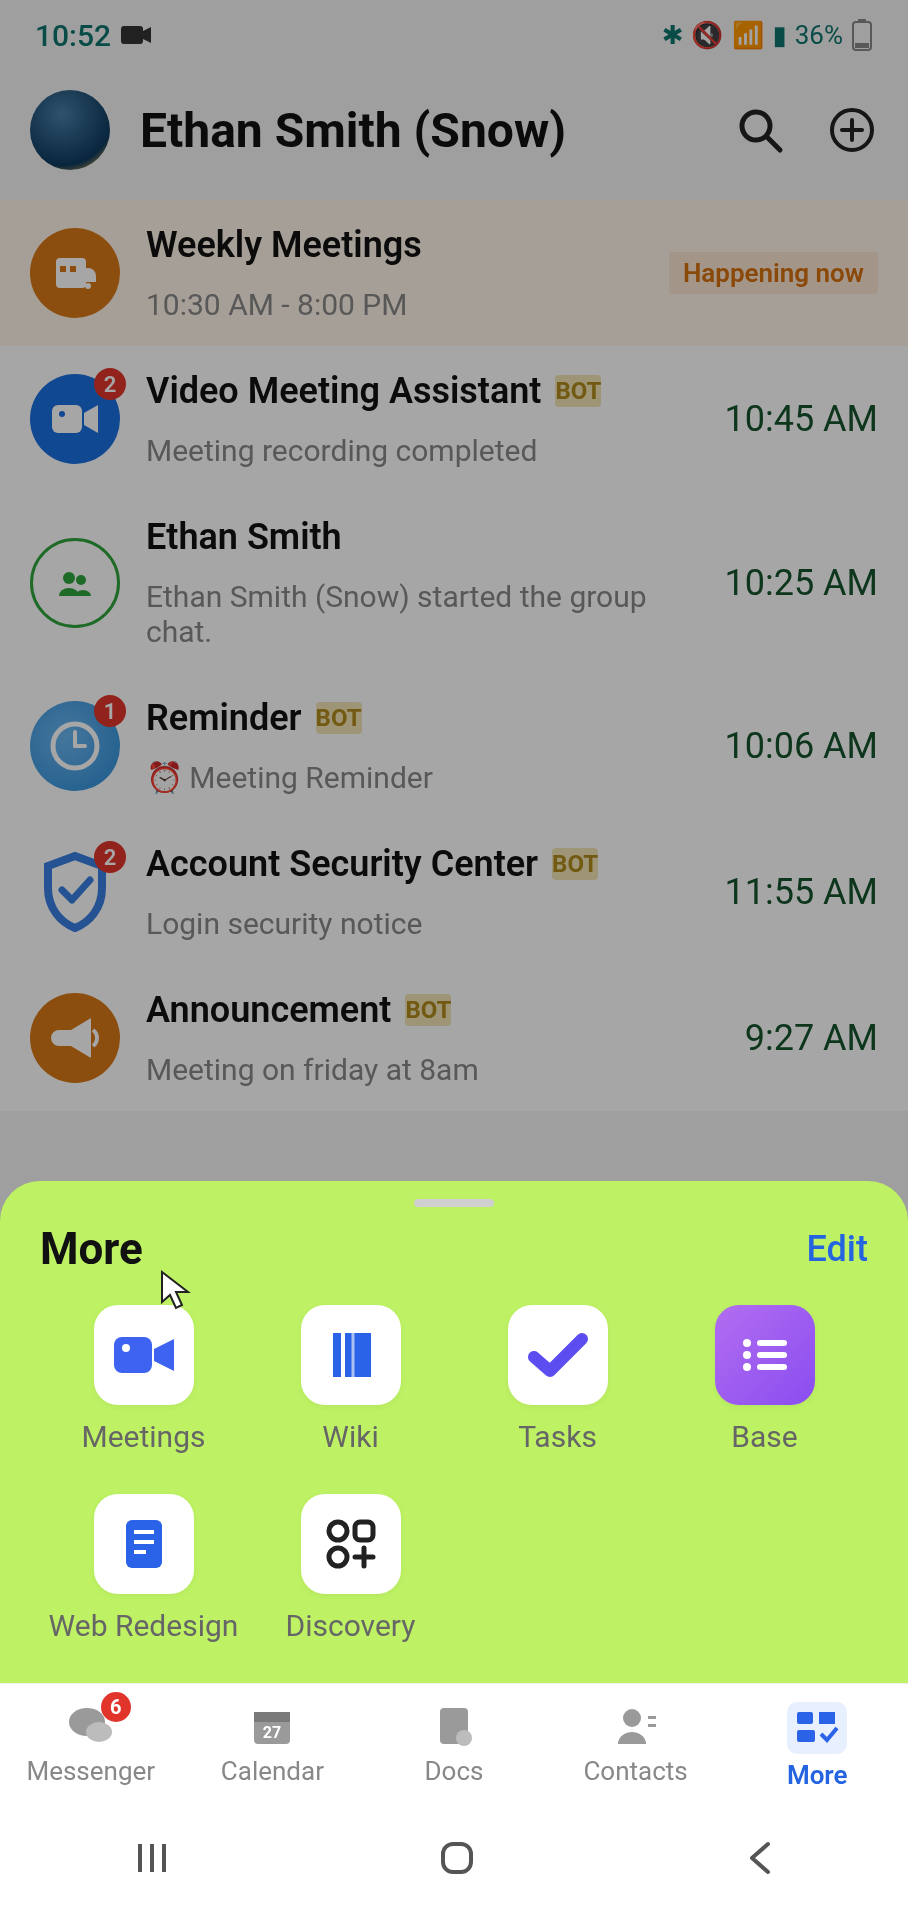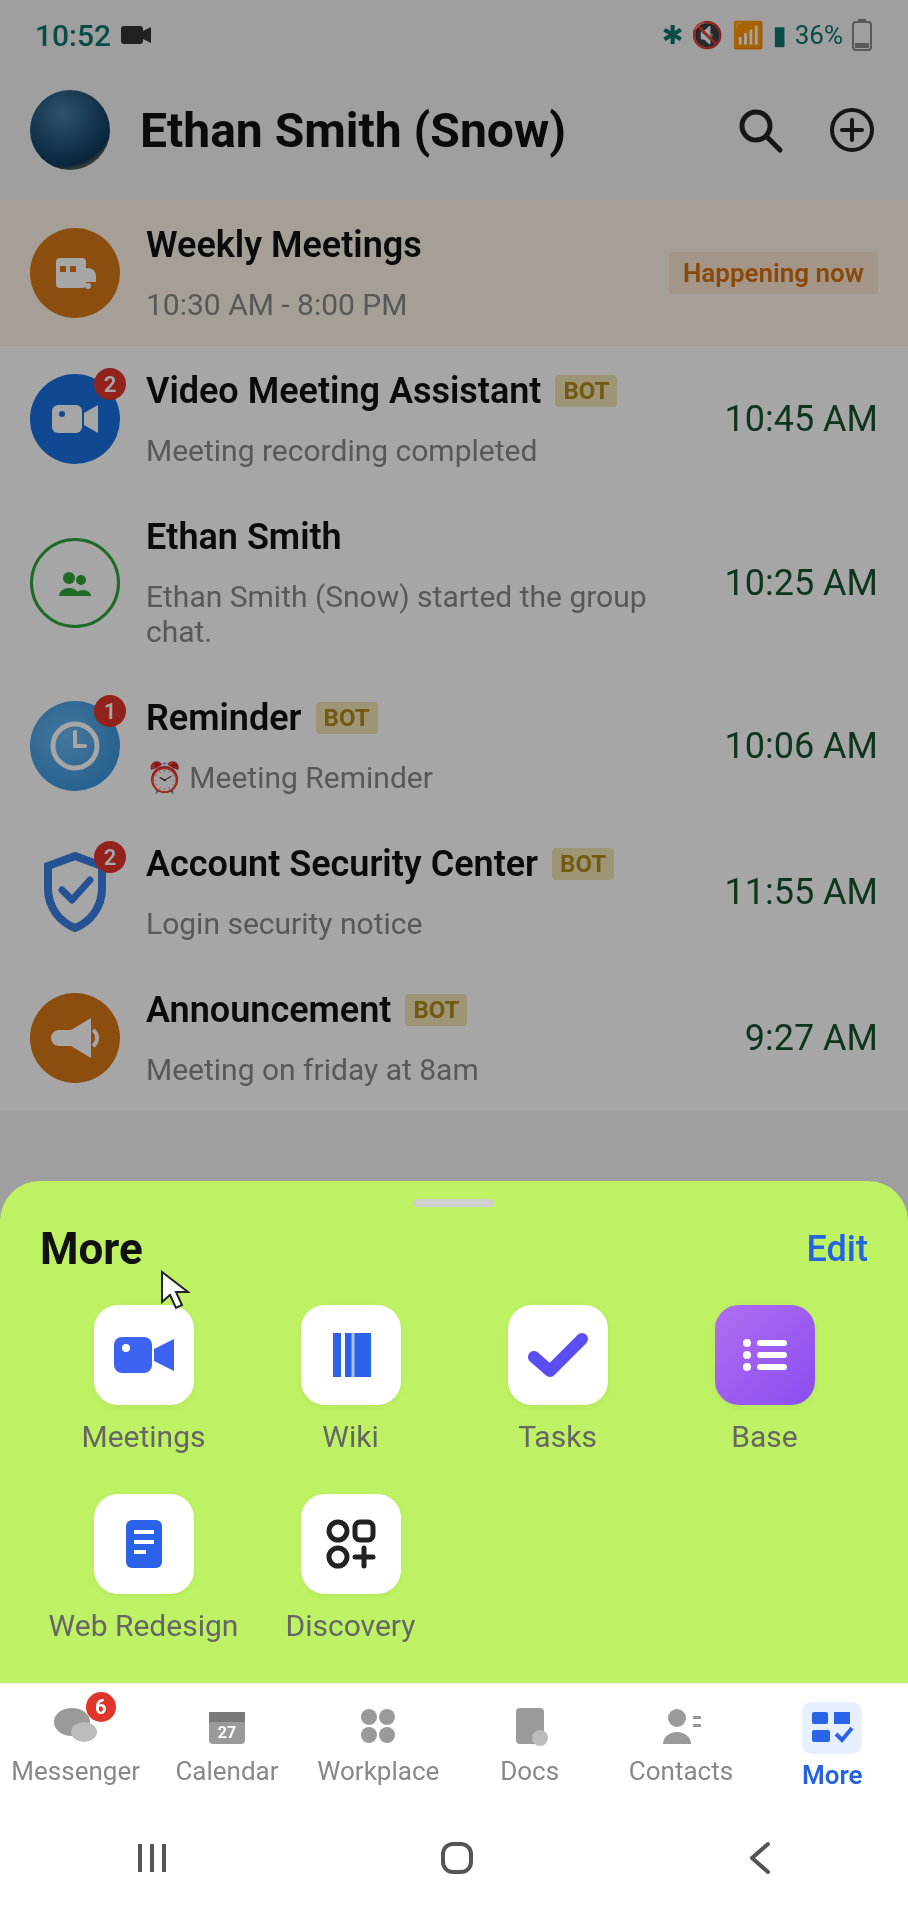--- a/index.html
+++ b/index.html
@@ -62,21 +62,21 @@
     flex-shrink:0;
   }
   .badge {
     position:absolute; top:-6px; right:-6px;
     background:#e1352b; color:#fff; font-size:22px; font-weight:600;
     min-width:32px; height:32px; border-radius:16px; display:flex; align-items:center; justify-content:center;
   }
   .chat-body { flex:1; min-width:0; }
   .chat-title-row { display:flex; align-items:center; gap:14px; }
   .chat-title { font-size:36px; font-weight:600; color:#111; }
-  .bot-tag { background:#f3e5b5; color:#b18a1e; font-size:24px; font-weight:700; padding:2px 8px; border-radius:4px;}
+  .bot-tag { background:#f3e5b5; color:#b18a1e; font-size:24px; font-weight:700; padding:2px 0; border-radius:4px;}
   .chat-sub { font-size:30px; color:#888; margin-top:21px; display:flex; align-items:center; gap:6px;}
   .chat-time { font-size:36px; color:#14532d; white-space:nowrap; margin-left:12px;}
   .now-tag { background:#fbe5cf; color:#d46f0f; font-size:26px; font-weight:600; padding:6px 14px; border-radius:4px;}
   
   .av-orange { background:#d87817;}
   .av-blue { background:#1a6fe0;}
   .av-ring { background:#fff; border:3px solid #2fa33c;}
   .av-lightblue { background: radial-gradient(circle at 40% 40%, #6ab6f0, #2b8cd6);}
   .av-shield { background:#fff;}
   .av-announce { background:#d87817;}
@@ -400,31 +400,20 @@
         <svg width="44" height="44" viewBox="0 0 44 44">
             <rect x="4" y="8" width="36" height="32" rx="4" fill="#9a9a9a"></rect>
             <rect x="4" y="8" width="36" height="10" fill="#7a7a7a"></rect>
             <text x="22" y="34" text-anchor="middle" fill="#fff" font-size="16" font-weight="bold">27</text>
           </svg>
       </div>
       <span class="nav-label">Calendar</span>
     </div>
     <div class="nav-item">
       <div class="nav-icon">
-        <svg width="40" height="40" viewBox="0 0 40 40">
-            <circle cx="11" cy="11" r="8" fill="#9a9a9a"></circle>
-            <circle cx="29" cy="11" r="8" fill="#9a9a9a"></circle>
-            <circle cx="11" cy="29" r="8" fill="#9a9a9a"></circle>
-            <circle cx="29" cy="29" r="8" fill="#9a9a9a"></circle>
-          </svg>
-      </div>
-      <span class="nav-label">Workplace</span>
-    </div>
-    <div class="nav-item">
-      <div class="nav-icon">
         <svg width="40" height="44" viewBox="0 0 40 44">
             <rect x="6" y="4" width="28" height="36" rx="4" fill="#9a9a9a"></rect>
             <circle cx="30" cy="34" r="8" fill="#bcbcbc"></circle>
           </svg>
       </div>
       <span class="nav-label">Docs</span>
     </div>
     <div class="nav-item">
       <div class="nav-icon">
         <svg width="44" height="40" viewBox="0 0 44 40">

